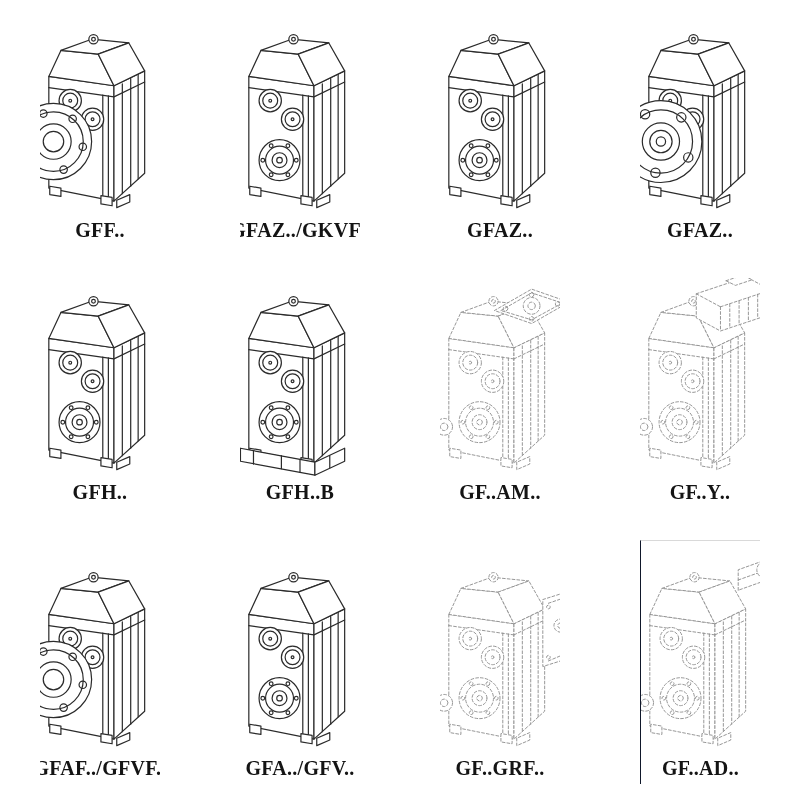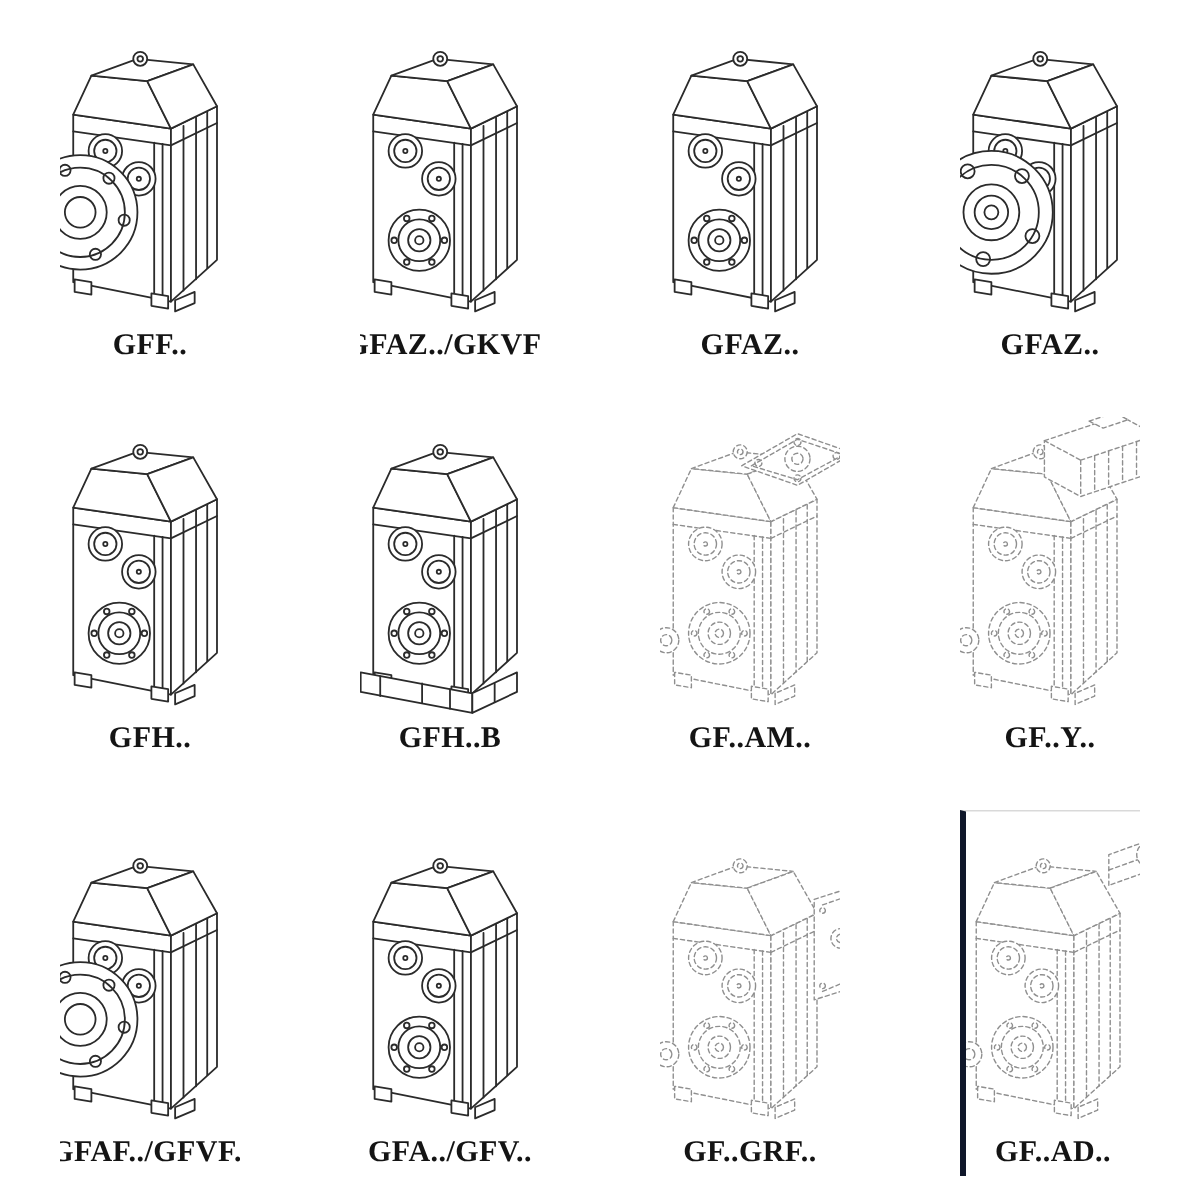--- a/index.html
+++ b/index.html
@@ -7,21 +7,21 @@
     width:800px;height:800px;background:#ffffff;
     display:grid;
     grid-template-columns:repeat(4,200px);
     grid-template-rows:262px 262px 276px;
     font-family:"Liberation Serif","DejaVu Serif",serif;
   }
   .cell{
     display:flex;flex-direction:column;align-items:center;justify-content:flex-end;
     padding-bottom:6px;box-sizing:border-box;overflow:hidden;
   }
-  .cell.boxed{border-top:1px solid #d9d9d9;border-left:4px solid #0f172a;}
+  .cell.boxed{border-top:1px solid #d9d9d9;border-left:1px solid #0f172a;}
   svg.drawing{
     width:190px;height:214px;flex:0 0 auto;
     stroke:#2b2b2b;stroke-width:1.3;fill:none;
     stroke-linejoin:round;stroke-linecap:round;
   }
   svg.drawing.dashed{stroke:#8f8f8f;stroke-width:1;stroke-dasharray:3 2.2;}
   .caption{
     font-weight:700;font-size:20px;color:#141414;letter-spacing:.3px;
     text-align:center;line-height:1;margin-top:4px;white-space:nowrap;
   }

